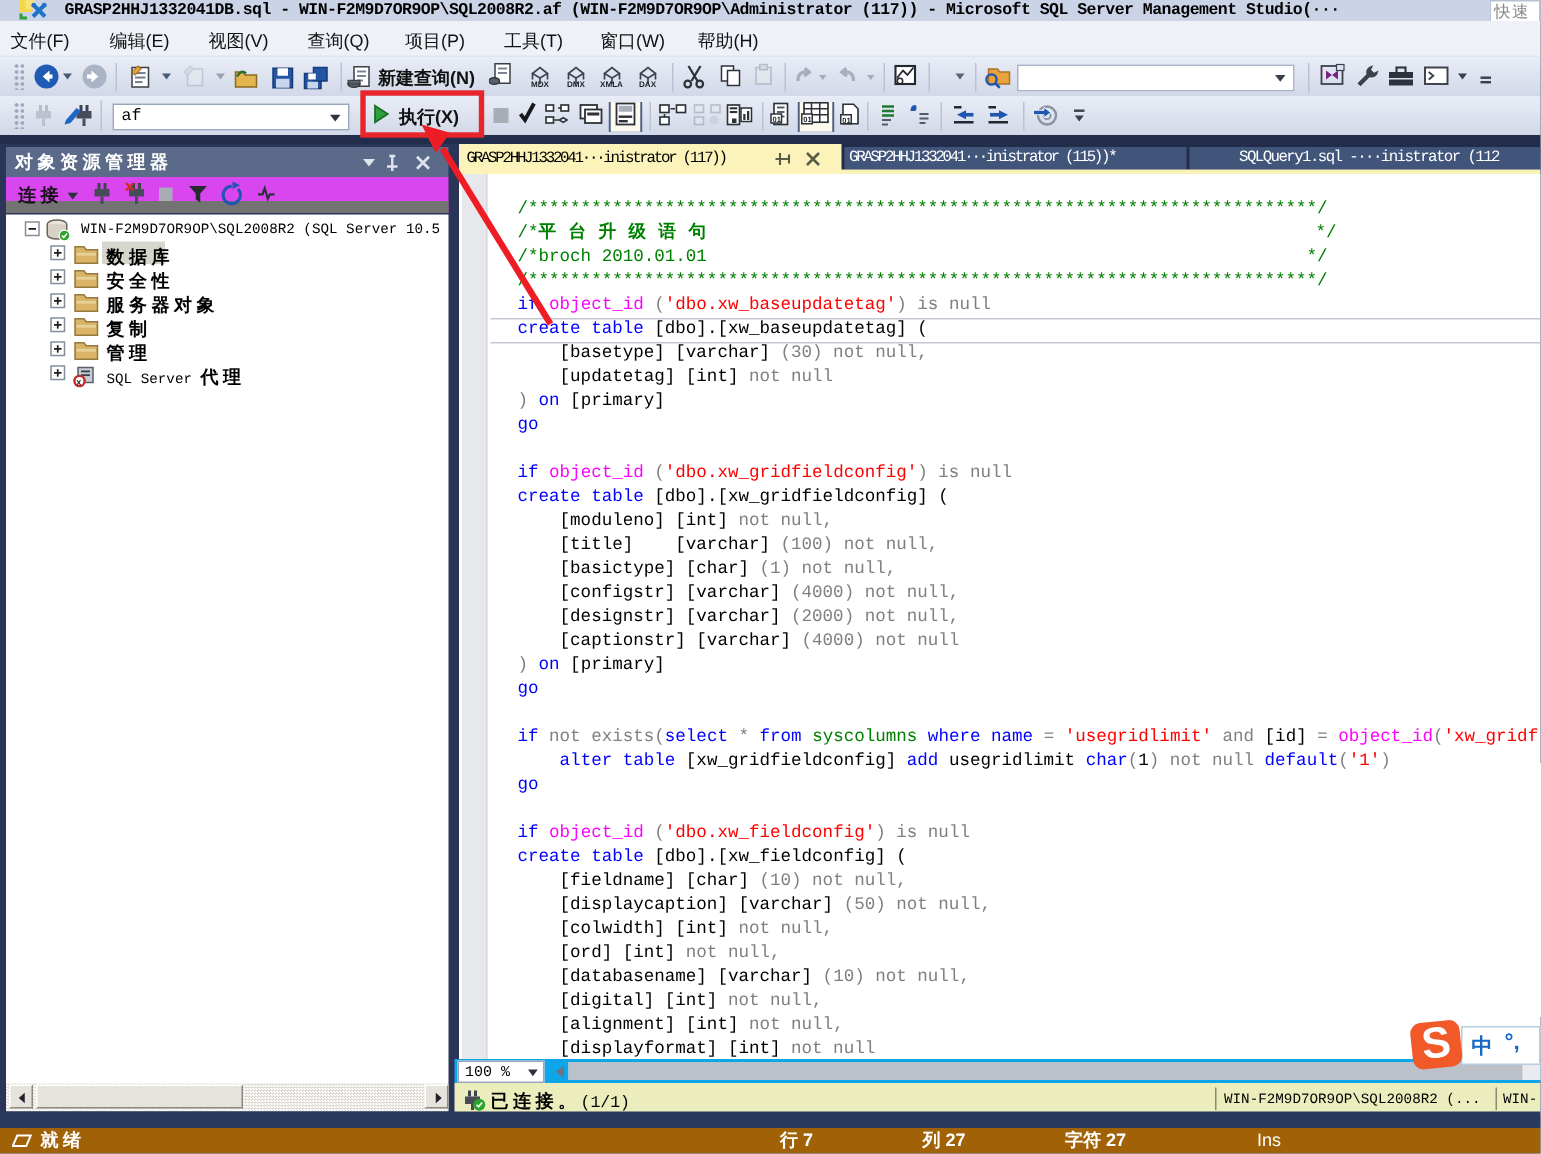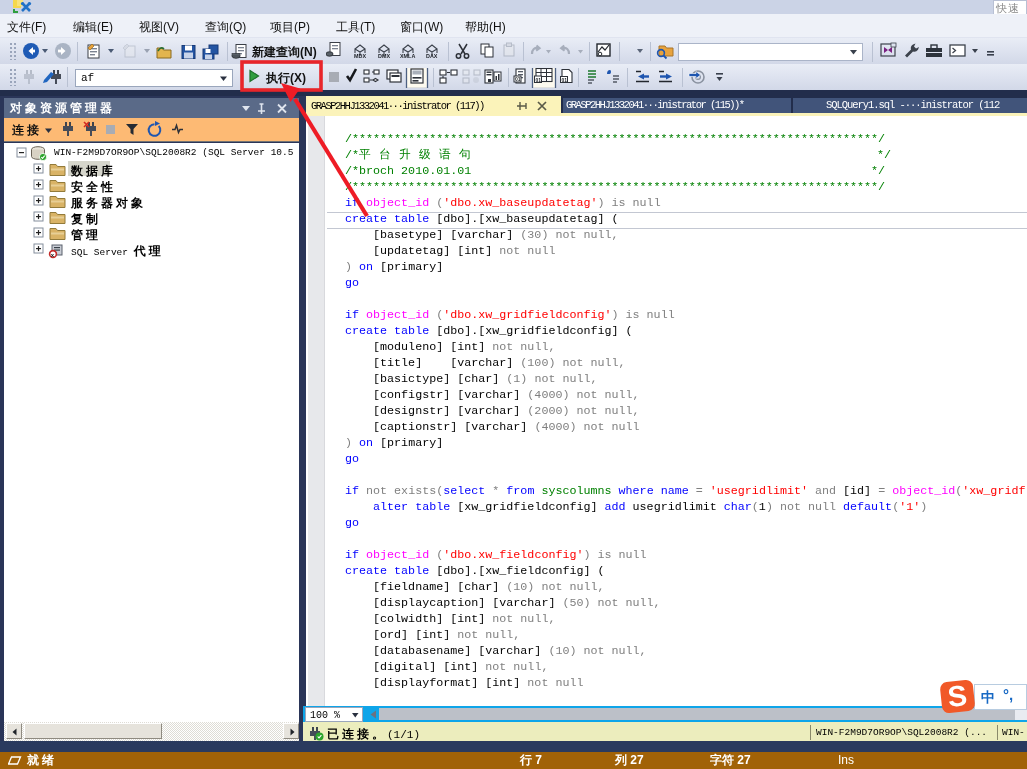--- a/index.html
+++ b/index.html
@@ -16,51 +16,52 @@
 
 .tbar{left:0;width:1027px;height:26px;background:linear-gradient(#e9edf6,#d2d8e8)}
 #tb1{top:38px}
 #tb2{top:64px;height:26px}
 #navband{left:0;top:90px;width:1027px;height:6px;background:#222d4b}
 .vsep{position:absolute;top:3px;width:1px;height:20px;background:#b9c1d2}
 .grip{position:absolute;left:9px;top:4px;width:7px;height:18px;background-image:radial-gradient(circle at 2px 2px,#9aa5bb 1px,transparent 1.3px);background-size:4px 4px}
 
 #oe-frame{left:0;top:96px;width:306px;height:656px;background:#2a3558}
 #oe-title{left:4px;top:98px;width:295px;height:20px;background:#5a6a88;color:#fff;font-size:12px;line-height:20px}
-#oe-tbar{left:4px;top:118px;width:295px;height:24px;background:#fdba74;border-bottom:1px solid #737373}
+#oe-tbar{left:4px;top:118px;width:295px;height:24px;background:#d946ef;border-bottom:8px solid #737373}
 #oe-body{left:4px;top:143px;width:295px;height:579px;background:#fff;overflow:hidden}
 #oe-scroll{left:4px;top:722px;width:295px;height:19px;background:repeating-conic-gradient(#ffffff 0 25%,#dedcd5 0 50%) 0 0/2px 2px}
 
 #tabstrip{left:306px;top:96px;width:721px;height:20px;background:#222d4b}
 #tab1{left:306px;top:96px;width:255px;height:36px;background:#fbf3ba;color:#000}
 #tab2{left:563px;top:98px;width:228px;height:15px;background:#41547a;color:#fff}
 #tab3{left:793px;top:98px;width:234px;height:15px;background:#41547a;color:#fff}
 #yellowline{left:306px;top:113px;width:721px;height:3px;background:#fbf3ba}
 .tabtxt{font-family:"Liberation Mono",monospace;font-size:10.5px;letter-spacing:-1.5px;white-space:nowrap}
 #editor{left:306px;top:116px;width:721px;height:590px;background:#fff}
 #margin{left:308px;top:116px;width:17px;height:590px;background:#e7e8eb;border-right:1px solid #d8d9dd}
 #code{left:345px;top:131px;font-family:"Liberation Mono",monospace;font-size:11.7px;line-height:16px;color:#000}
 .cl{position:relative;height:16px;white-space:pre}
-.cjc{letter-spacing:8.3px;font-weight:normal}
+.cjc{letter-spacing:8.3px;font-weight:bold}
 .k{color:#0000ff}.c{color:#008000}.s{color:#ff0000}.g{color:#808080}.f{color:#ff00ff}.gr{color:#008000}
 #curline{left:327px;top:212px;width:700px;height:17px;border-top:1px solid #c3c7d2;border-bottom:1px solid #c3c7d2}
 #zoomrow{left:303px;top:706px;width:724px;height:16px;background:#0ea5e9}
 #statusyellow{left:303px;top:722px;width:724px;height:22px;background:#ecedbd;font-size:12px;color:#000}
 #band2{left:0;top:741px;width:1027px;height:11px;background:#2a3a5e}
 #statusbar{left:0;top:752px;width:1027px;height:17px;background:#a16207;color:#fff;font-size:12px;line-height:17px}
 </style></head><body>
 <div class="abs" id="titlebar">
   <svg class="abs" style="left:11px;top:0" width="22" height="14">
     <path d="M2 9 l0 4 5 0 0 -2 -3 0 0 -2 z" fill="#2e9e3e"></path>
     <rect x="2" y="0" width="8" height="8" fill="#f5d84a"></rect>
     <rect x="6" y="0" width="6" height="6" fill="#f8e27a"></rect>
     <path d="M11 3 l8 8 M19 3 l-8 8" stroke="#2272c8" stroke-width="2.6"></path>
     <circle cx="11.5" cy="3.5" r="1.6" fill="#2272c8"></circle>
       <circle cx="18.5" cy="3.5" r="1.6" fill="#2272c8"></circle>
   </svg>
+  <div class="abs" id="title-text">GRASP2HHJ1332041DB.sql - WIN-F2M9D7OR9OP\SQL2008R2.af (WIN-F2M9D7OR9OP\Administrator (117)) - Microsoft SQL Server Management Studio(···</div>
   <div class="abs" id="qsearch">快速启</div>
 </div>
 <div class="abs" id="menubar">
   <span class="mi" style="left:7px">文件(F)</span>
   <span class="mi" style="left:73px">编辑(E)</span>
   <span class="mi" style="left:139px">视图(V)</span>
   <span class="mi" style="left:205px">查询(Q)</span>
   <span class="mi" style="left:270px">项目(P)</span>
   <span class="mi" style="left:336px">工具(T)</span>
   <span class="mi" style="left:400px">窗口(W)</span>
@@ -485,20 +486,21 @@
 <div class="cl"><span class="k">go</span></div>
 <div class="cl"></div>
 <div class="cl"><span class="k">if</span> <span class="f">object_id</span> <span class="g">(</span><span class="s">'dbo.xw_fieldconfig'</span><span class="g">)</span> <span class="g">is null</span></div>
 <div class="cl"><span class="k">create table</span> [dbo].[xw_fieldconfig] (</div>
 <div class="cl">    [fieldname] [char] <span class="g">(10) not null,</span></div>
 <div class="cl">    [displaycaption] [varchar] <span class="g">(50) not null,</span></div>
 <div class="cl">    [colwidth] [int] <span class="g">not null,</span></div>
 <div class="cl">    [ord] [int] <span class="g">not null,</span></div>
 <div class="cl">    [databasename] [varchar] <span class="g">(10) not null,</span></div>
 <div class="cl">    [digital] [int] <span class="g">not null,</span></div>
+<div class="cl">    [alignment] [int] <span class="g">not null,</span></div>
 <div class="cl">    [displayformat] [int] <span class="g">not null</span></div>
 </div>
 <div class="abs" id="zoomrow">
   <div style="position:absolute;left:2px;top:1px;width:58px;height:15px;background:#fff;border:1px solid #9aa6bc">
     <span class="mono" style="position:absolute;left:4px;top:2px;font-size:10px">100 %</span>
     <svg style="position:absolute;right:2px;top:4px" width="9" height="7">
         <path d="M1 1 l6.5 0 -3.25 4.5 z" fill="#2a3140"></path>
       </svg>
   </div>
   <svg style="position:absolute;left:66px;top:4px" width="10" height="9">

